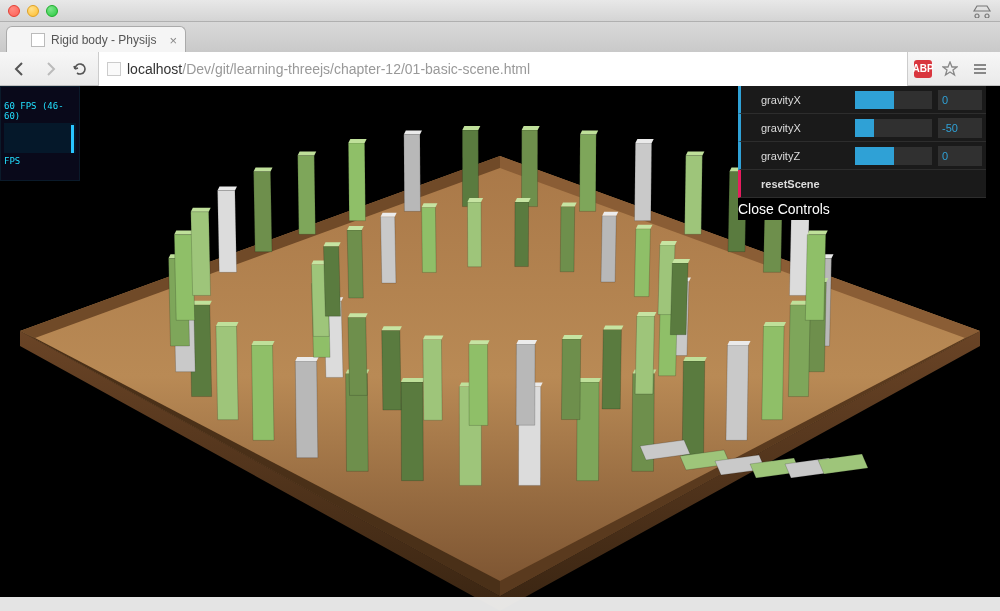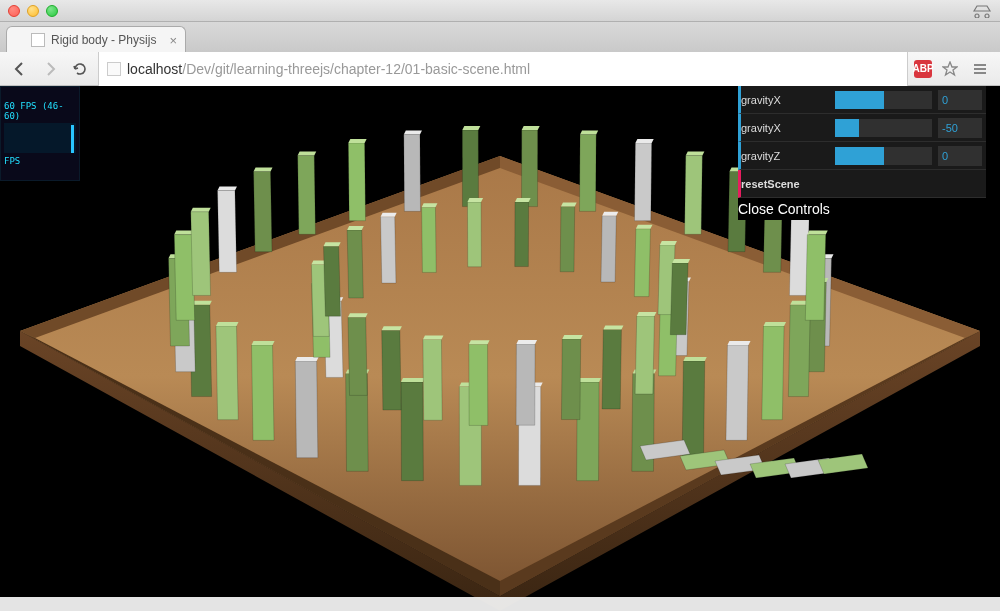--- a/index.html
+++ b/index.html
@@ -163,20 +163,21 @@
       height: 28px;
       border-bottom: 1px solid #2d2d2d;
       align-items: center;
     }
     .datgui .row.number { border-left: 3px solid #2fa1d6; }
     .datgui .row.function { border-left: 3px solid #e61d5f; }
     .datgui .label {
       width: 88px;
       padding-left: 0;
       color: #ddd;
+      margin-left: 20px;
     }
     .datgui .slider {
       flex: 1;
       height: 18px;
       margin: 0 6px;
       background: #303030;
       position: relative;
     }
     .datgui .slider .fill {
       position: absolute; left: 0; top: 0; bottom: 0;

